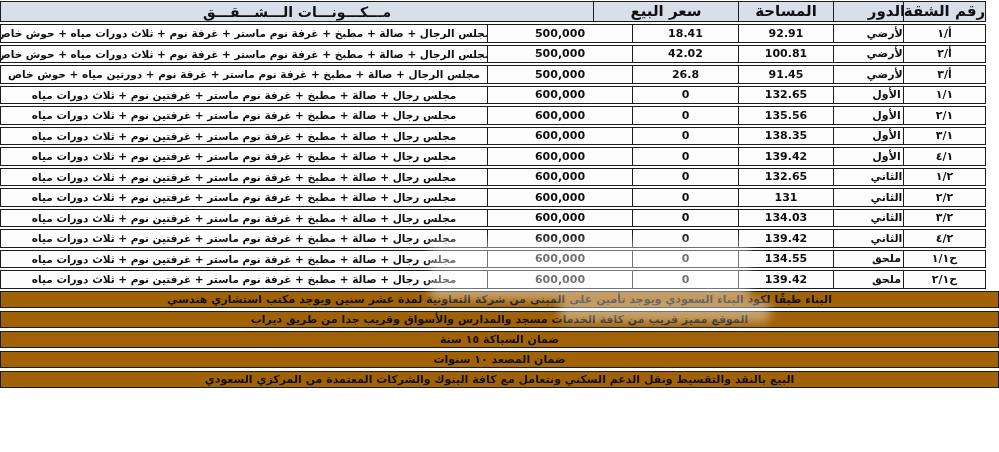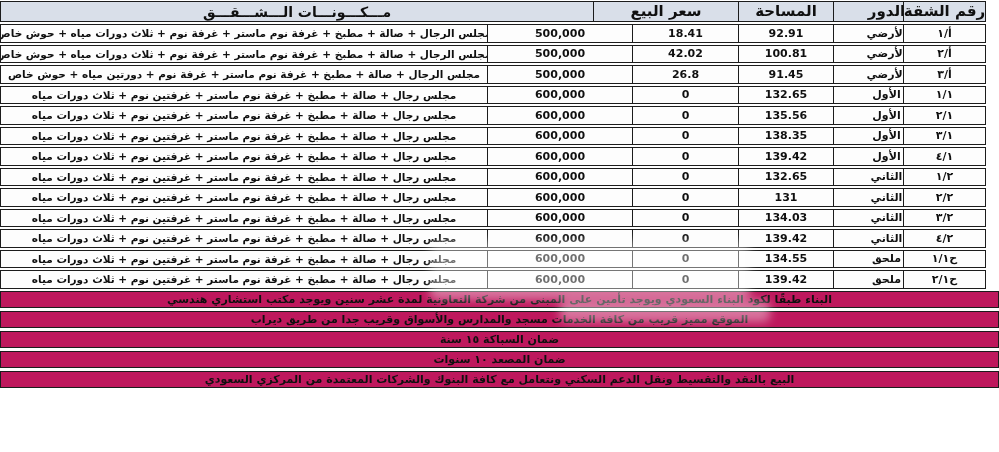--- a/index.html
+++ b/index.html
@@ -40,21 +40,21 @@
   .c-priv{width:106px;}
   .c-price{width:145px;}
   .c-comp{flex:1;font-size:10.5px;}
   .trow.header .cell{font-size:15px;}
   .trow.header .c-comp{font-size:14px;letter-spacing:1px;}
   .notes-wrap{
     position:absolute;top:291px;left:0;width:999px;
   }
   .note-row{
     border:1px solid #1c1c1c;
-    background:#be185d;
+    background:#a16207;
     height:17px;box-sizing:border-box;
     margin-bottom:3px;
     display:flex;align-items:center;justify-content:center;
     font-weight:bold;font-size:11px;
     white-space:nowrap;overflow:hidden;
   }
   .watermark{
     position:absolute;pointer-events:none;
     background:rgba(255,255,255,0.40);
     filter:blur(5px);border-radius:6px;

